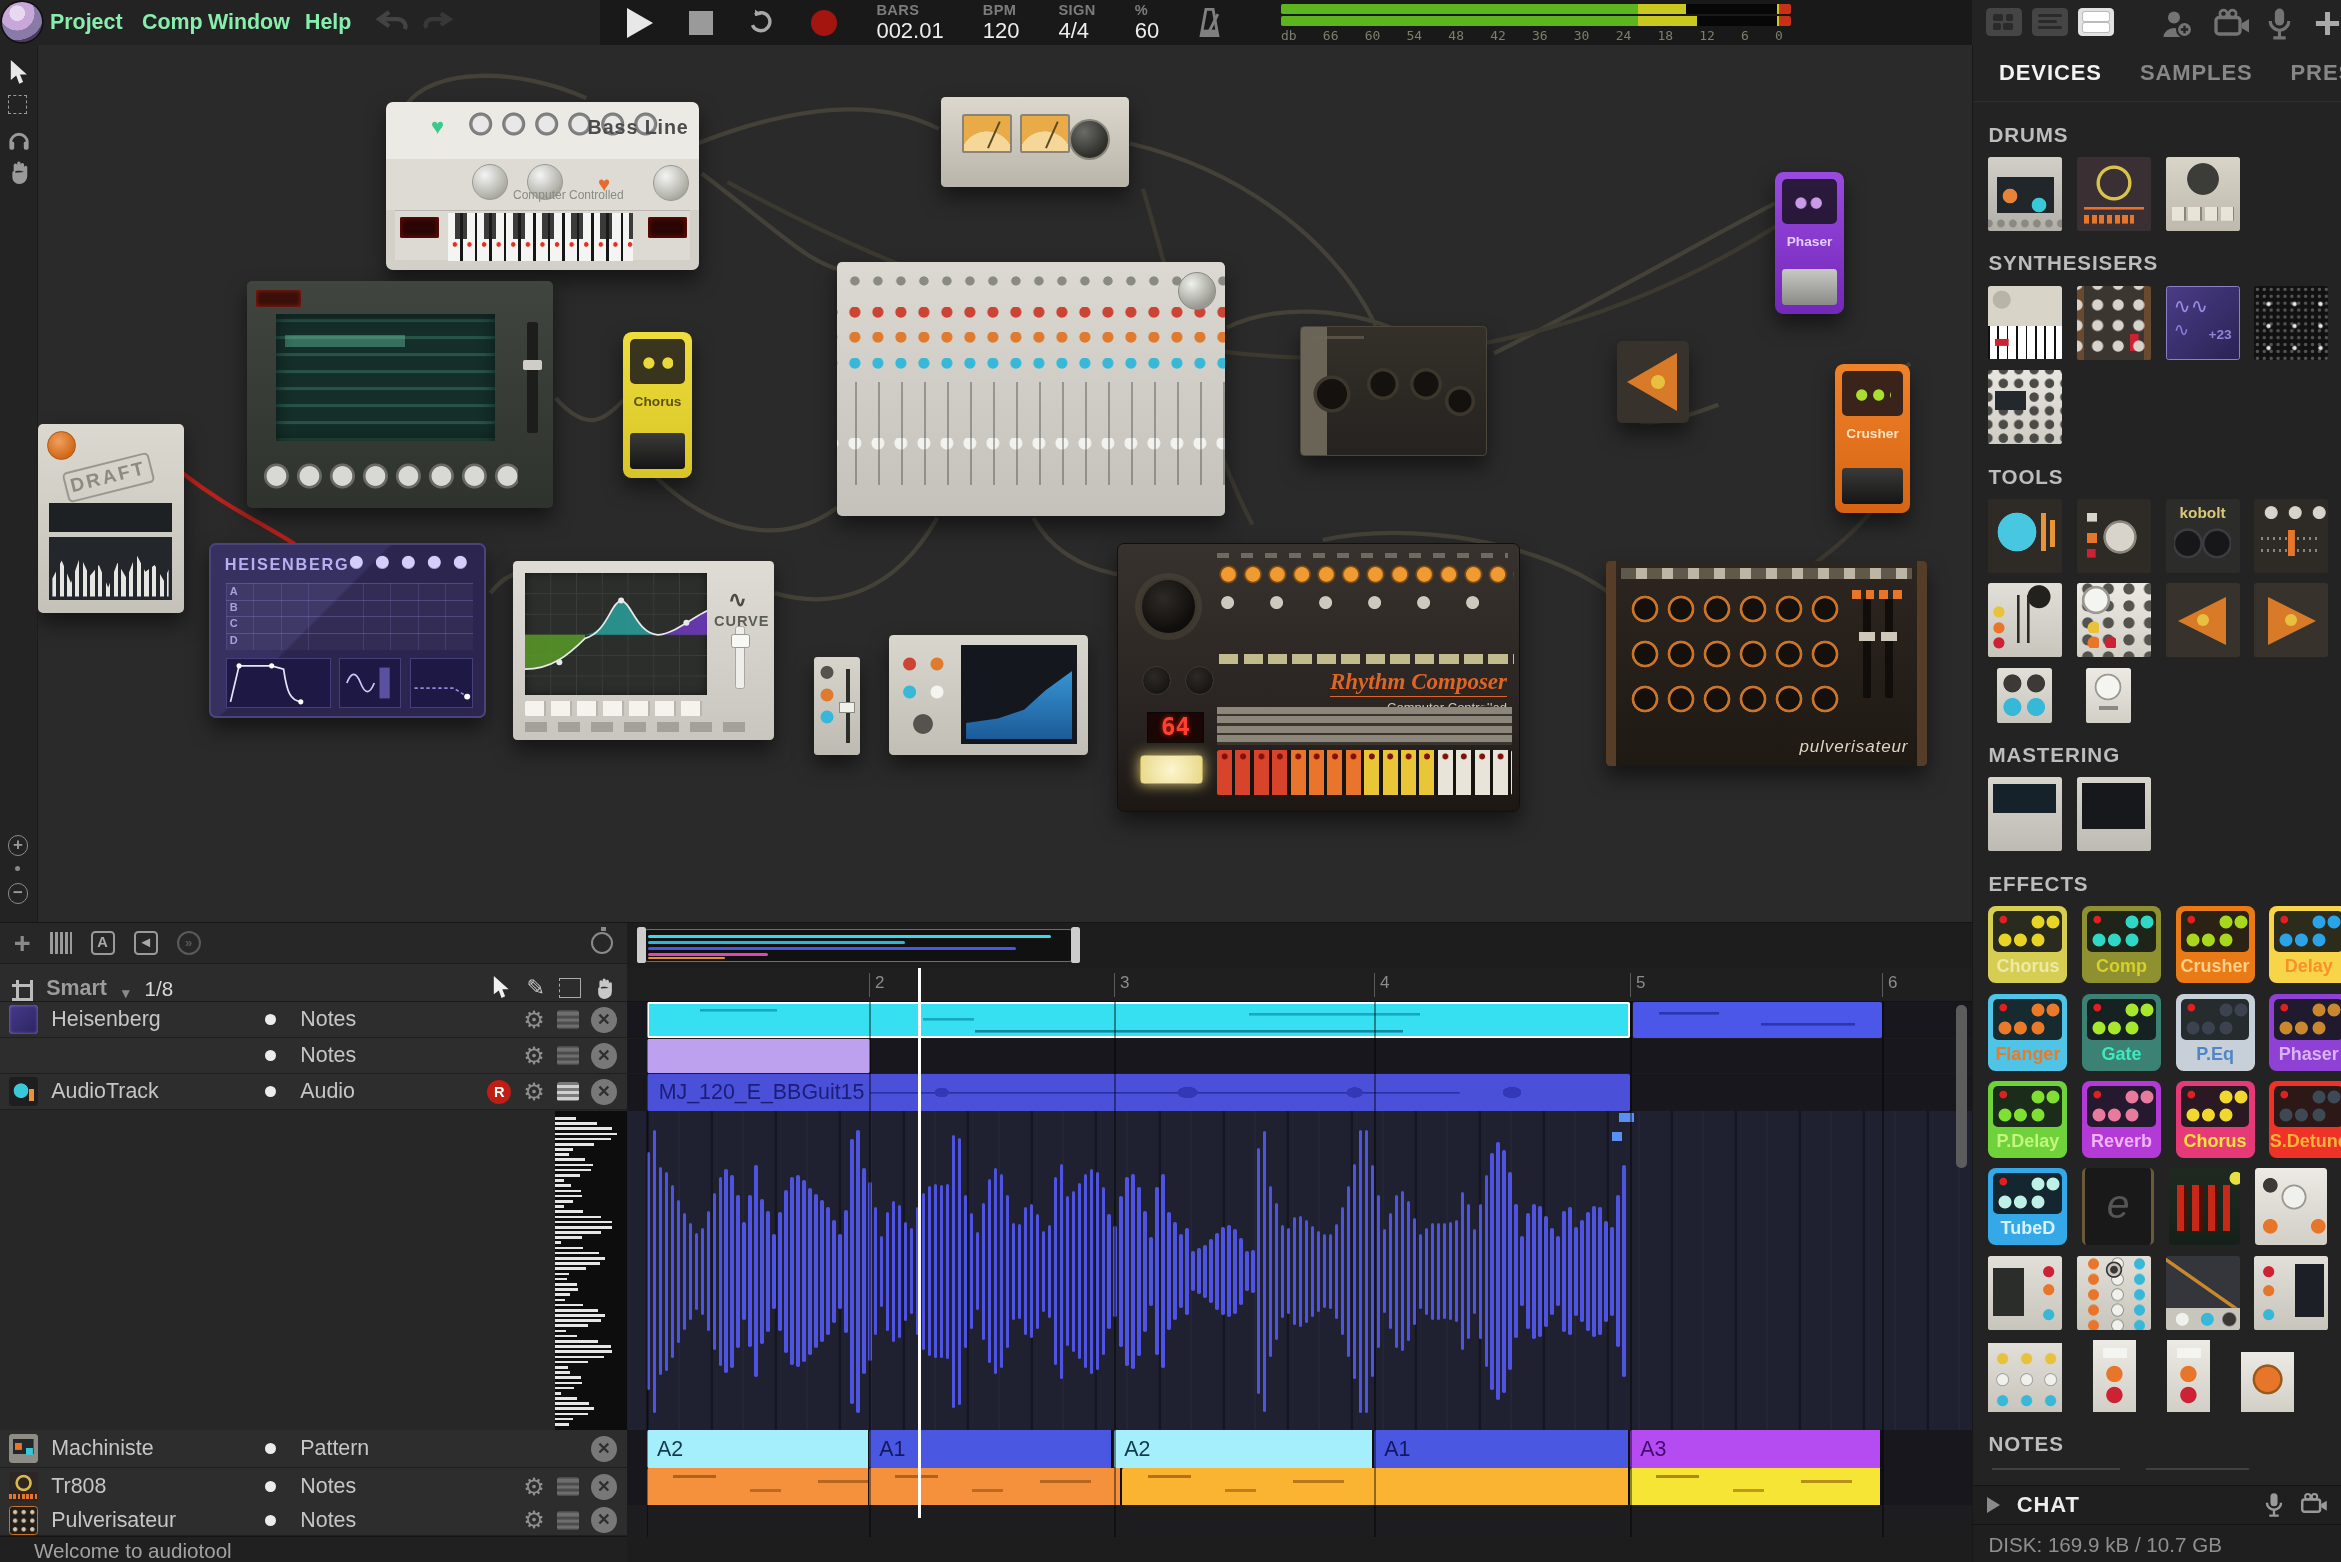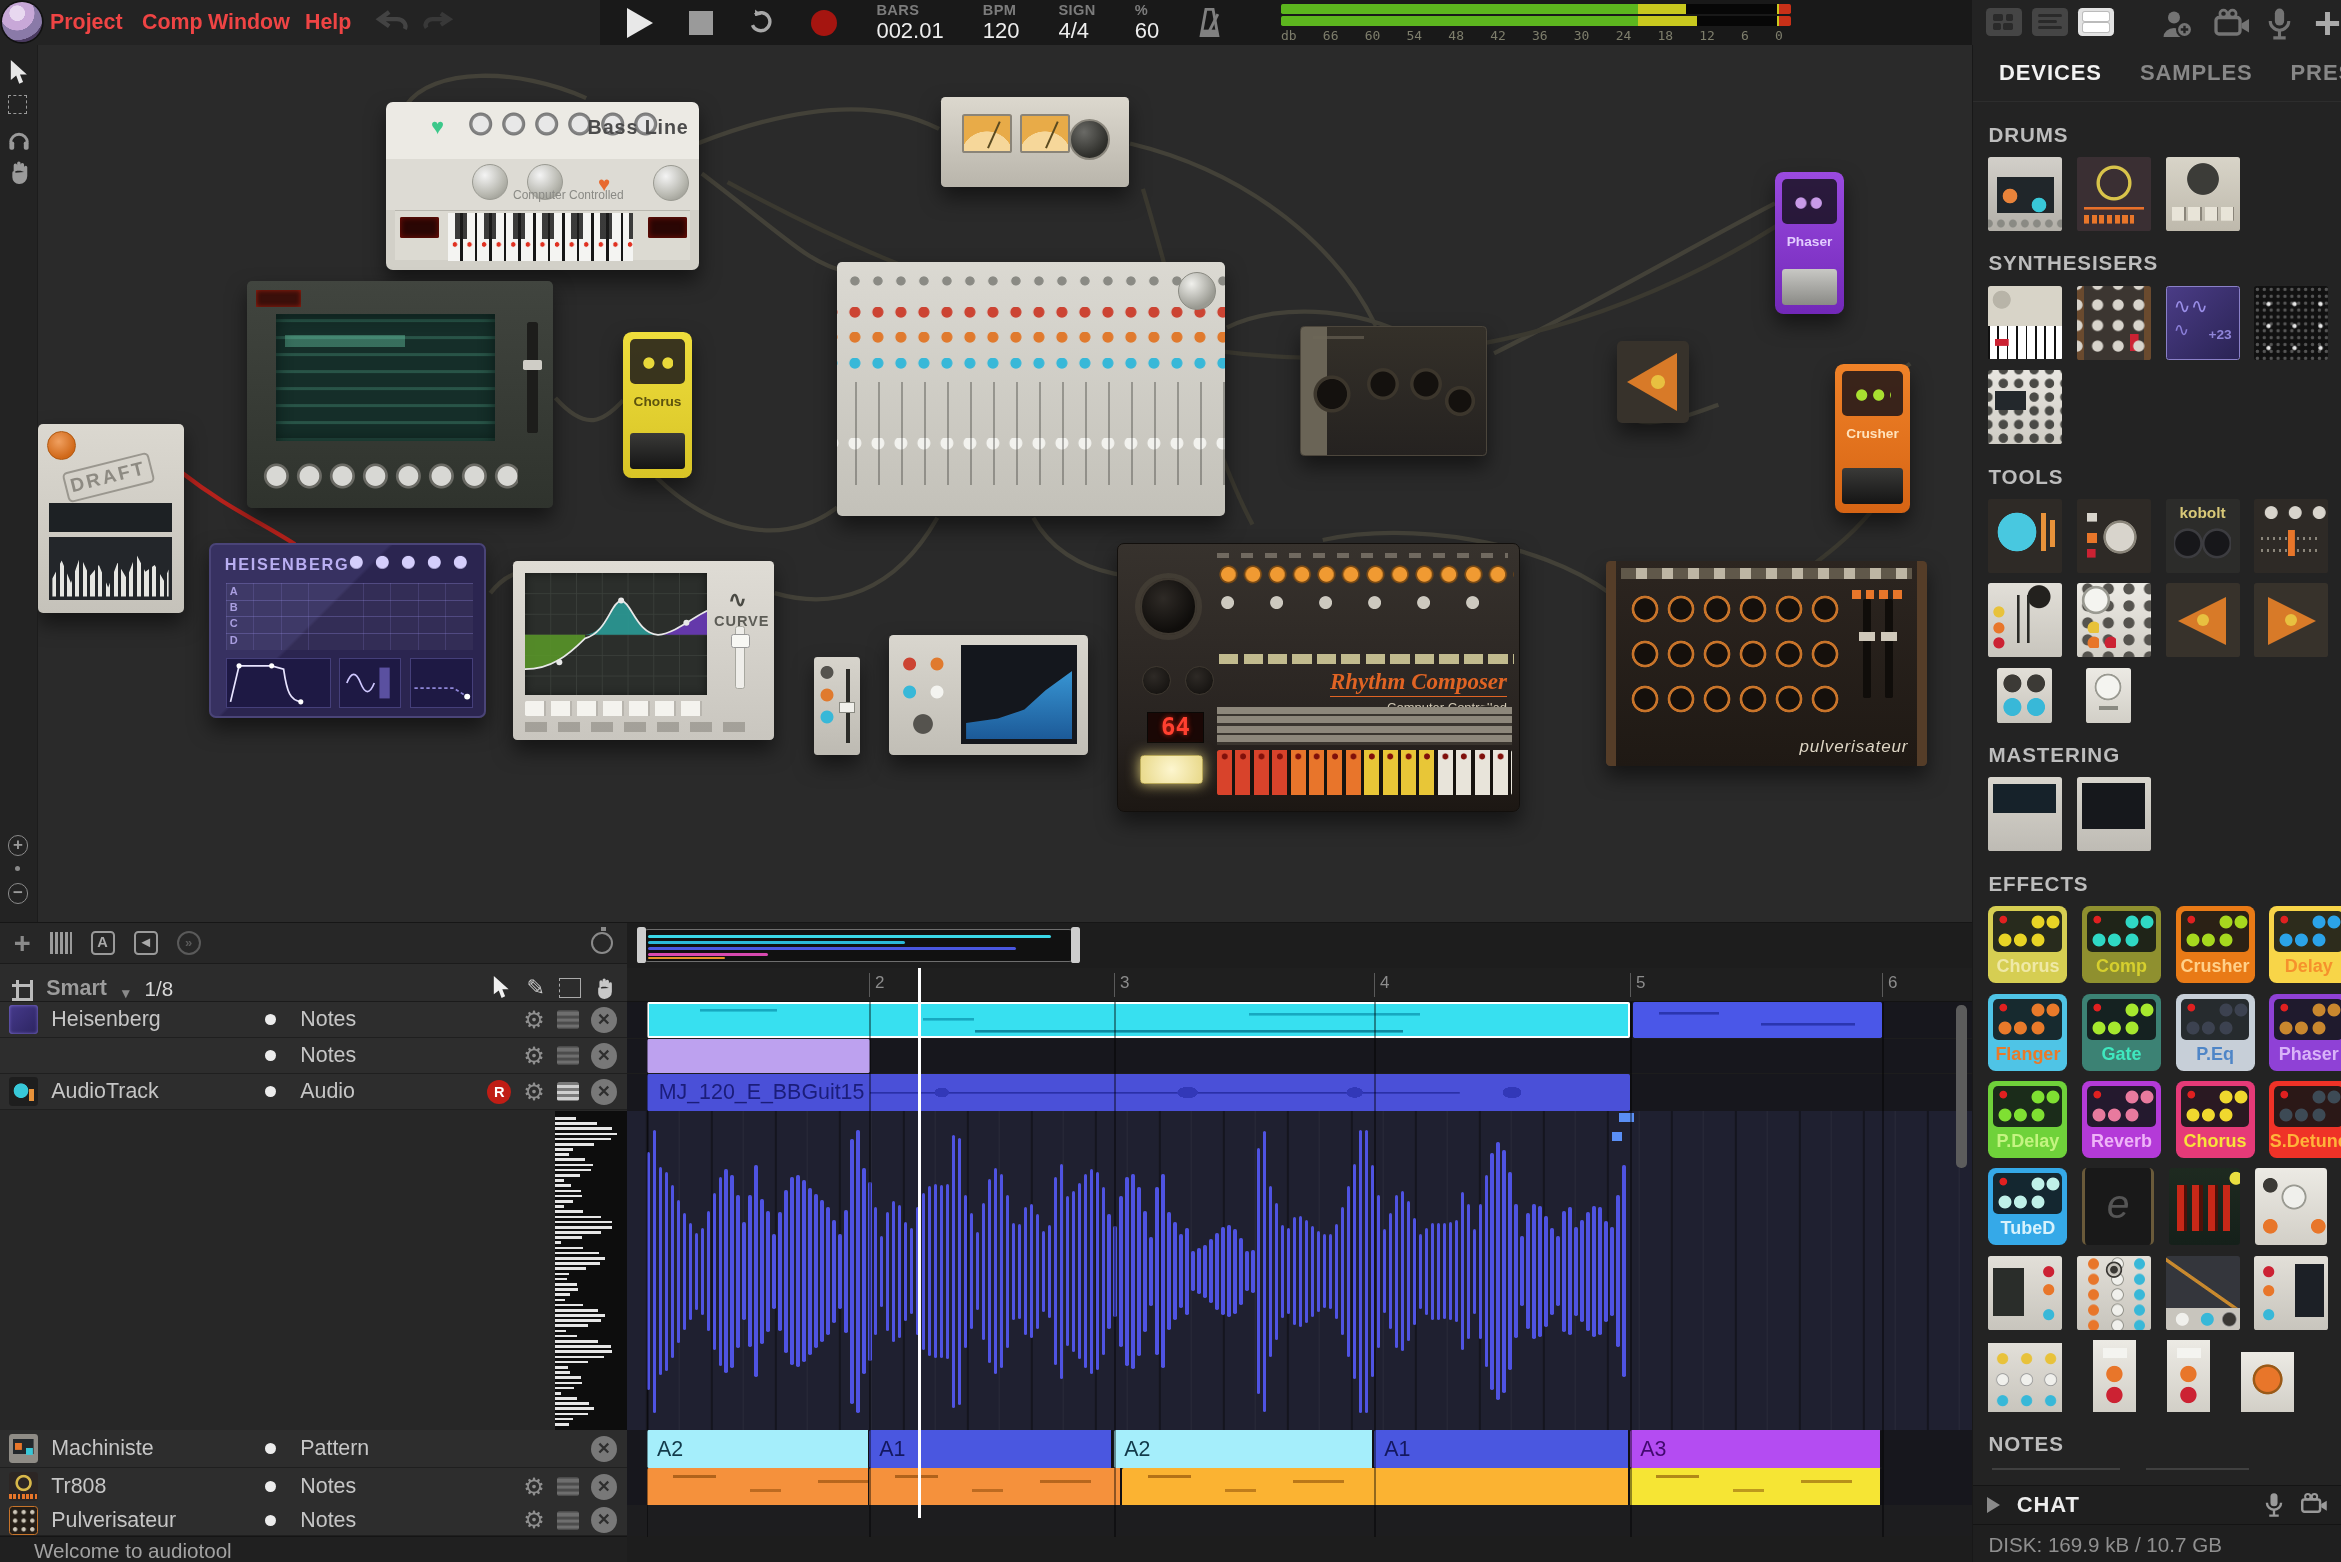--- a/index.html
+++ b/index.html
@@ -4,21 +4,21 @@
 <style>
 *{margin:0;padding:0;box-sizing:border-box}
 html,body{background:#151515}
 body{font-family:"Liberation Sans",sans-serif}
 #app{position:relative;width:2342px;height:1562px;overflow:hidden;background:#2a2a2a;color:#ccc}
 
 
 #topbar{position:absolute;left:0;top:0;width:2342px;height:45px;background:#232323;z-index:40}
 #topbar .inset{position:absolute;left:600px;top:0;width:1372px;height:45px;background:#191919}
 #avatar{position:absolute;left:1.7px;top:1.7px;width:40px;height:40px;border-radius:50%;background:radial-gradient(circle at 38% 28%,#e8d8f0 0 20%,#c8a8d8 21% 45%,#8a7aa8 46% 70%,#4a3a60 71% 100%);box-shadow:0 0 0 1.7px #111}
-.menu-item{position:absolute;top:0;height:45px;line-height:45px;color:#ef4444;font-weight:bold;font-size:21.4px}
+.menu-item{position:absolute;top:0;height:45px;line-height:45px;color:#86efac;font-weight:bold;font-size:21.4px}
 #undo,#redo{position:absolute;top:10.3px;width:34px;height:24px;opacity:.55}
 #transport{position:absolute;left:600px;top:0;height:45px;display:flex;align-items:center}
 #play-btn{width:0;height:0;border-left:26px solid #e8e8e8;border-top:15.4px solid transparent;border-bottom:15.4px solid transparent;margin-left:27.4px}
 #stop-btn{width:24px;height:24px;background:#9a9a9a;margin-left:36px}
 #loop-btn{margin-left:33px}
 #rec-btn{width:26px;height:26px;border-radius:50%;background:#a51510;margin-left:34px}
 .ctr{margin-left:39px;text-align:left;line-height:1}
 .ctr .lb{color:#7c7c7c;font-size:14.6px;font-weight:bold;letter-spacing:0.4px}
 .ctr .vl{color:#ededed;font-size:22px;font-weight:normal;margin-top:1.7px}
 #metro-icon{margin-left:36px;opacity:.8}

